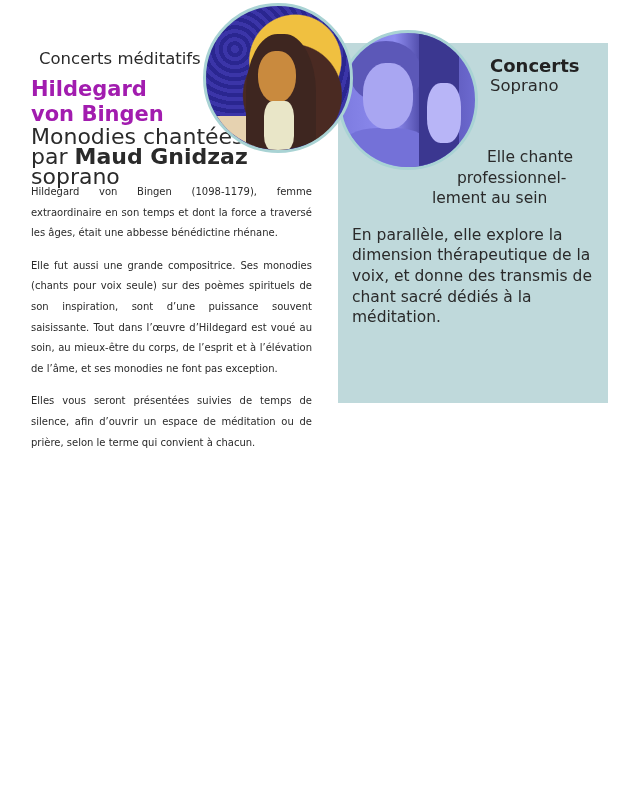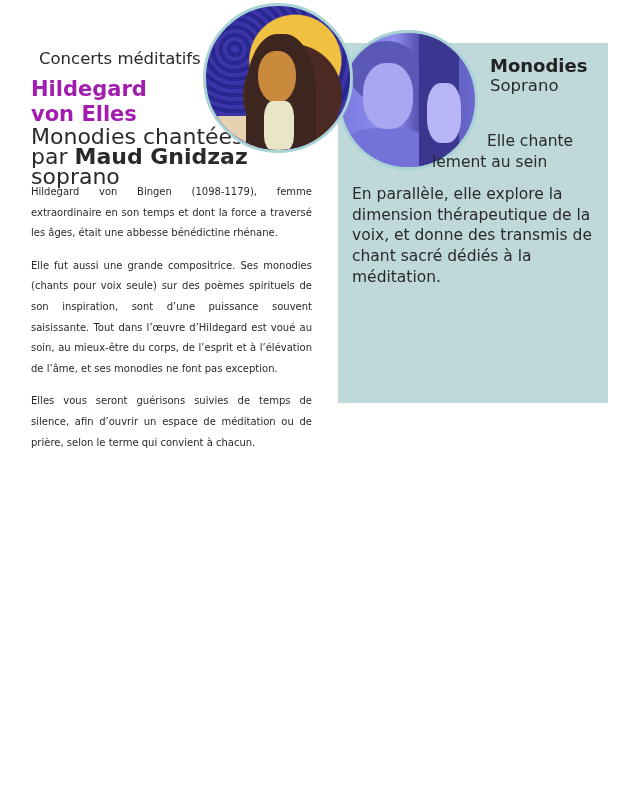--- a/index.html
+++ b/index.html
@@ -33,62 +33,63 @@
   .p-hair { position:absolute; left:10px; top:8px; width:70px; height:60px; border-radius:50% 50% 40% 40%; background:#5c58b8; }
   .p-face { position:absolute; left:22px; top:30px; width:50px; height:66px; border-radius:45%; background:#a9a6f2; }
   .p-tree { position:absolute; left:78px; top:0; width:40px; height:140px; background:#3b3790; }
   .p-hand { position:absolute; left:86px; top:50px; width:34px; height:60px; border-radius:40%; background:#b8b5f7; }
   .p-body { position:absolute; left:0; top:95px; width:90px; height:50px; background:#7471d8; border-radius:40% 40% 0 0; }
   .box-head { position:absolute; left:485px; top:55px; width:115px; z-index:4; }
   .box-name { font-size:18px; line-height:21px; font-weight:bold; margin:0; color:#222; }
   .box-name2 { padding-left:5px; }
   .box-role { font-size:16.5px; line-height:20px; margin:0 0 0 5px; }
   .box-text { position:absolute; left:352px; top:131px; width:248px; z-index:4; }
-  .box-text p { font-size:15.5px; line-height:20.6px; margin:0 0 12px 0; }
+  .box-text p { font-size:15.5px; line-height:20.6px; margin:16px 0 12px 0; }
   .wrap-line { display:block; }
 </style>
 </head>
 <body>
 
 <div class="left">
   <p class="kicker">Concerts méditatifs</p>
   <p class="title">Hildegard</p>
-  <p class="title">von Elles</p>
+  <p class="title">von Bingen</p>
   <p class="sub">Monodies chantées</p>
   <p class="sub"><span>par </span><b>Maud Gnidzaz</b></p>
   <p class="sub">soprano</p>
 </div>
 
 <div class="icon-circle">
   <div class="icon-book"></div>
   <div class="icon-veil"></div>
   <div class="icon-face"></div>
   <div class="icon-wimple"></div>
 </div>
 
 <div class="body">
   <p>Hildegard von Bingen (1098-1179), femme extraordinaire en son temps et dont la force a traversé les âges, était une abbesse bénédictine rhénane.</p>
   <p>Elle fut aussi une grande compositrice. Ses monodies (chants pour voix seule) sur des poèmes spirituels de son inspiration, sont d’une puissance souvent saisissante. Tout dans l’œuvre d’Hildegard est voué au soin, au mieux-être du corps, de l’esprit et à l’élévation de l’âme, et ses monodies ne font pas exception.</p>
-  <p>Elles vous seront guérisons suivies de temps de silence, afin d’ouvrir un espace de méditation ou de prière, selon le terme qui convient à chacun.</p>
+  <p>Elles vous seront présentées suivies de temps de silence, afin d’ouvrir un espace de méditation ou de prière, selon le terme qui convient à chacun.</p>
 </div>
 
 <div class="box"></div>
 
 <div class="portrait">
   <div class="p-body"></div>
   <div class="p-hair"></div>
   <div class="p-face"></div>
   <div class="p-tree"></div>
   <div class="p-hand"></div>
 </div>
 
 <div class="box-head">
-  <p class="box-name box-name2">Monodies</p>
+  <p class="box-name box-name2">Concerts</p>
   <p class="box-role">Soprano</p>
 </div>
 
 <div class="box-text">
   <p>
     <span class="wrap-line" style="padding-left:135px">Elle chante</span>
+    <span class="wrap-line" style="padding-left:105px">professionnel-</span>
     <span class="wrap-line" style="padding-left:80px">lement au sein</span>
   </p>
   <p>En parallèle, elle explore la dimension thérapeutique de la voix, et donne des transmis de chant sacré dédiés à la méditation.</p>
 </div>
 
 </body></html>

